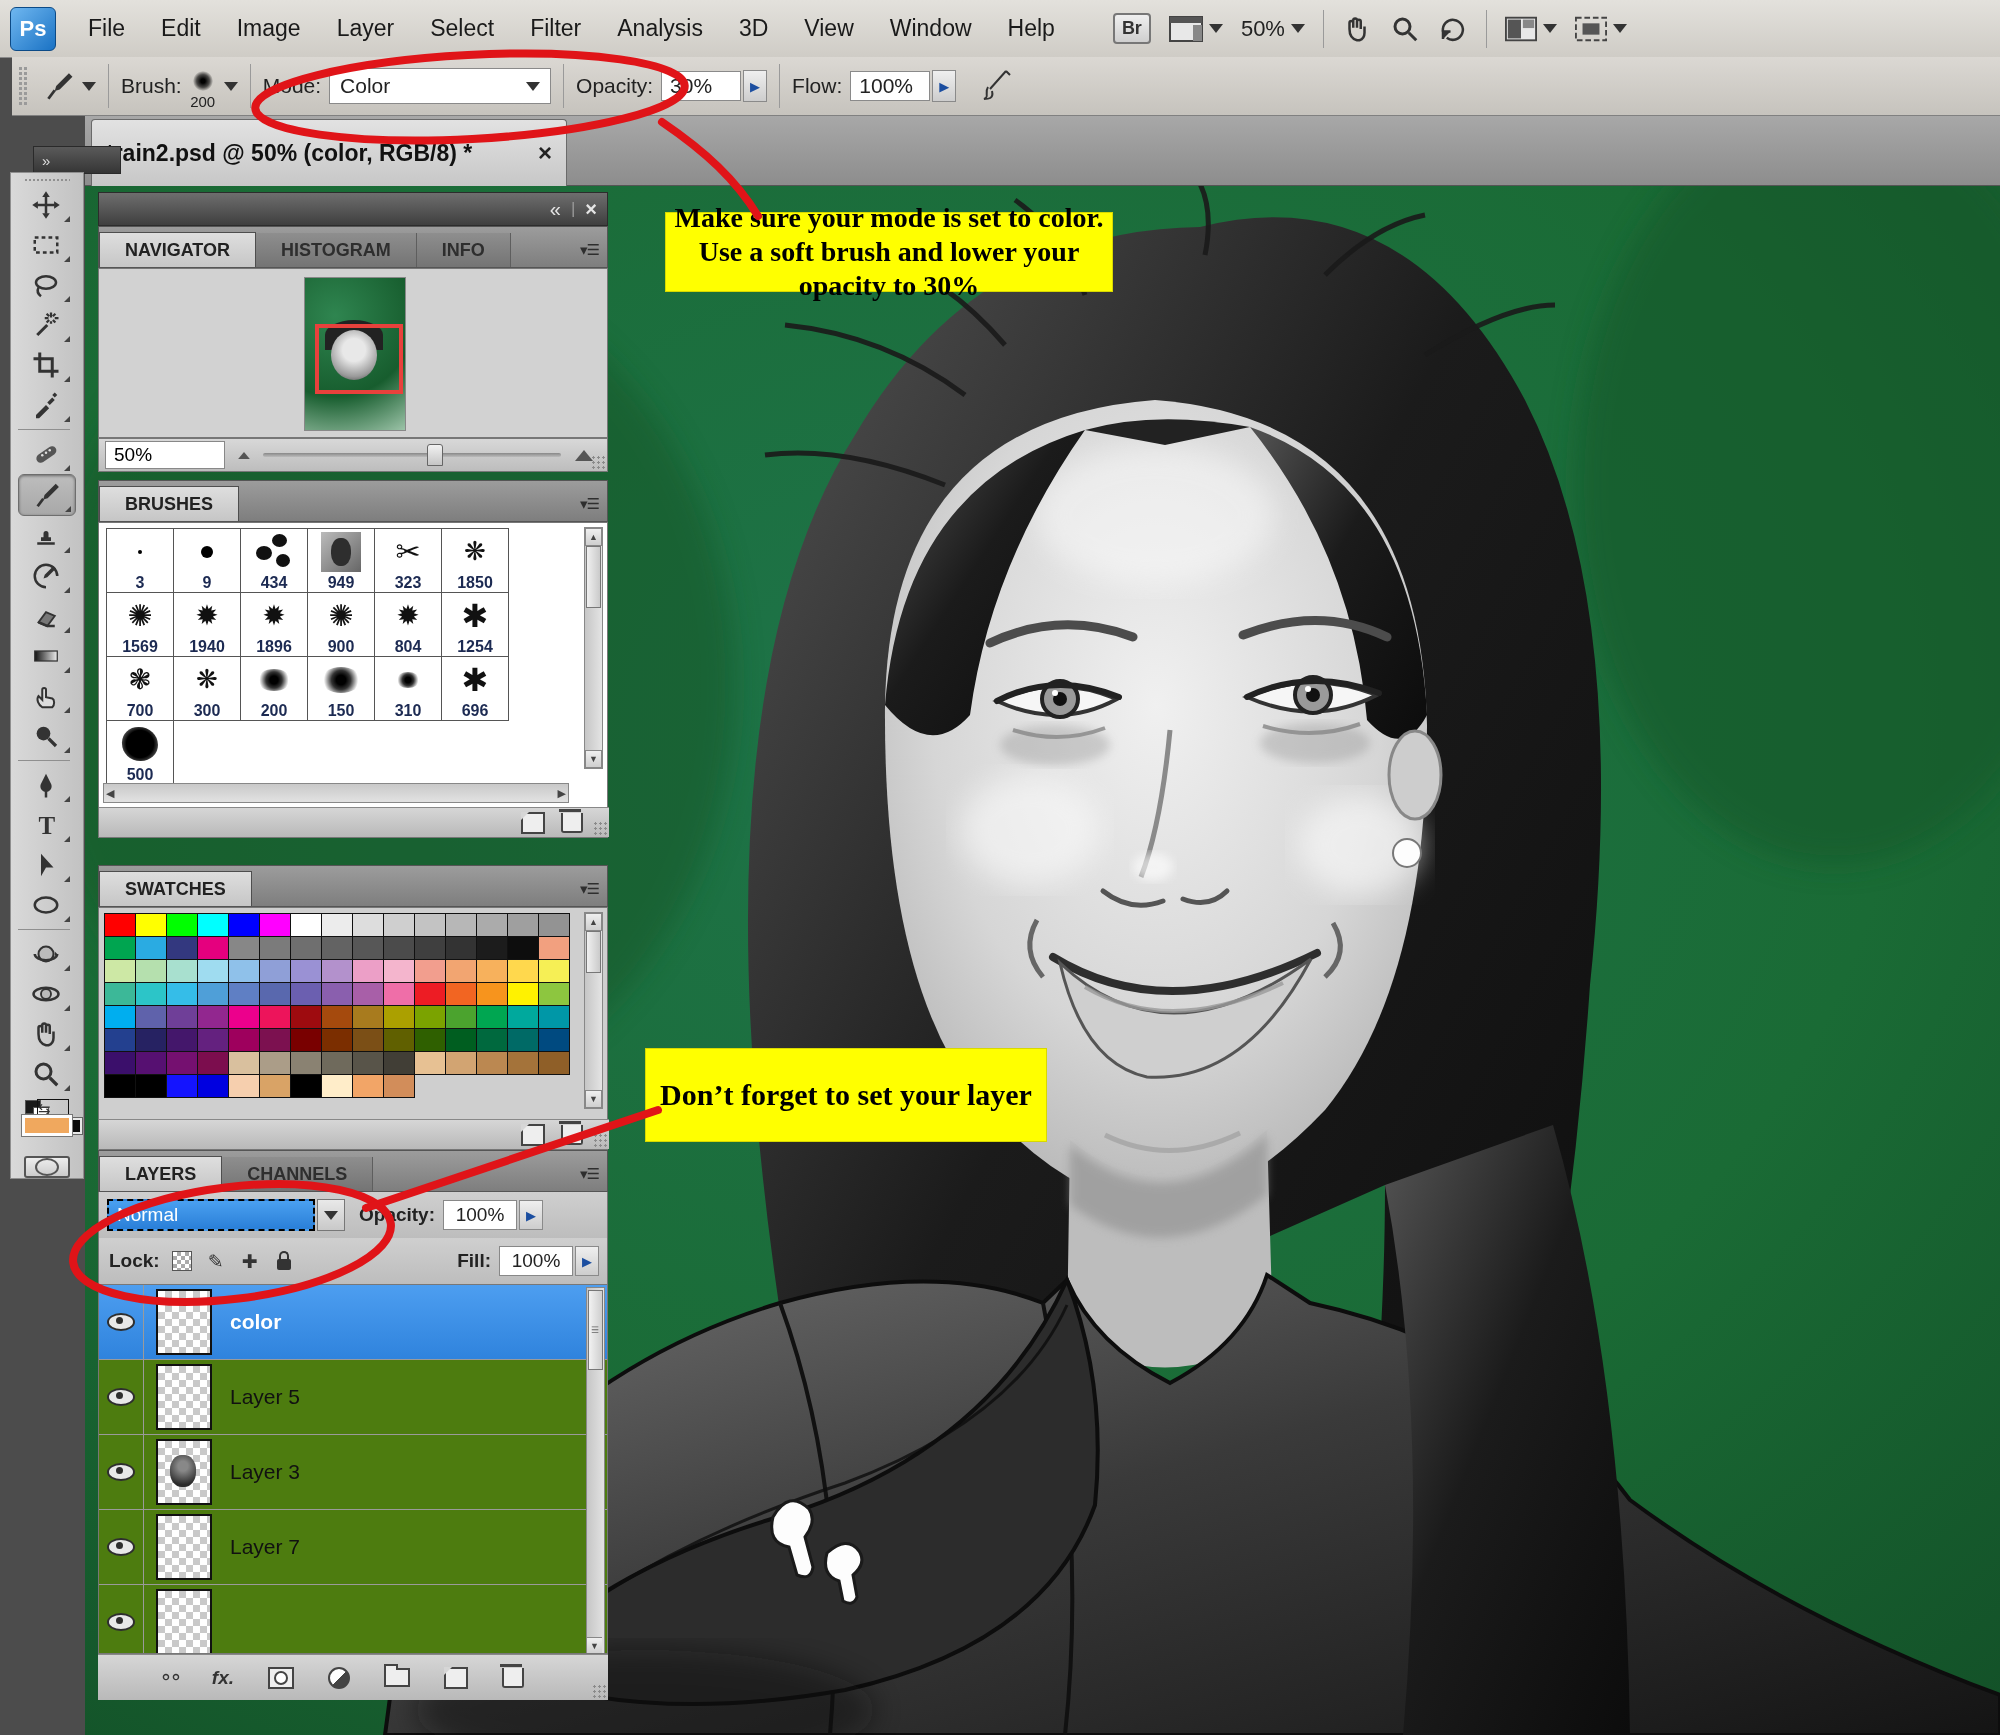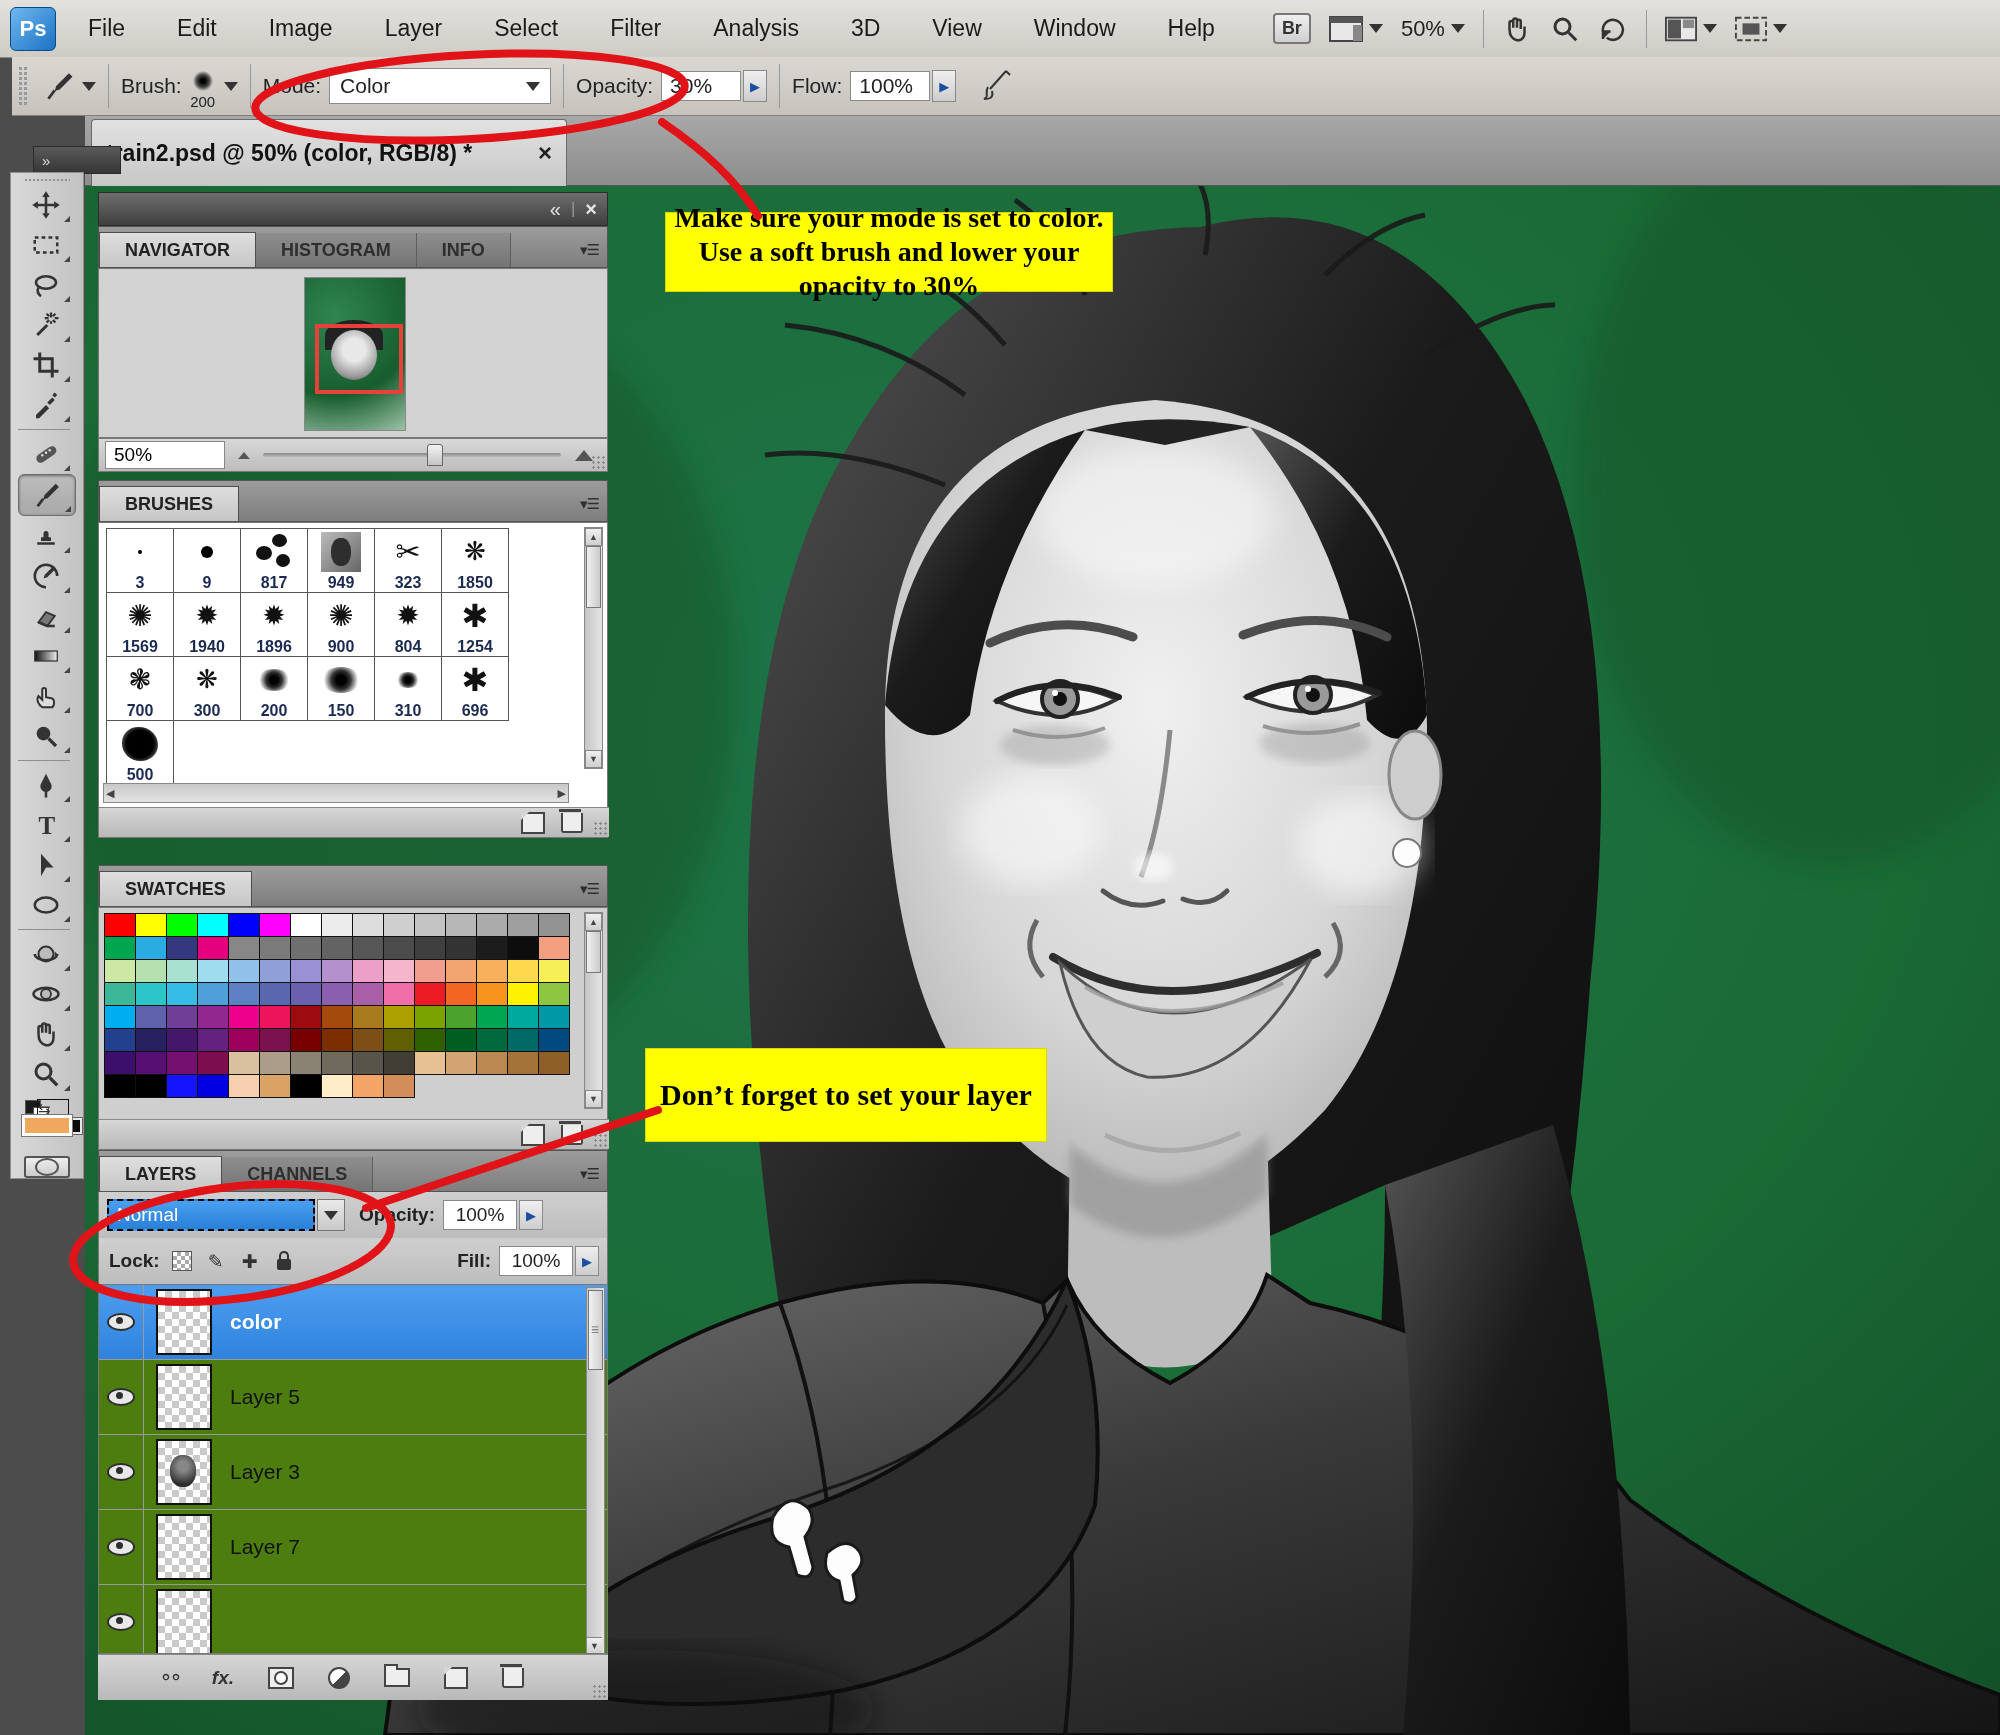--- a/index.html
+++ b/index.html
@@ -158,21 +158,21 @@
   #layers-vscroll .vthumb{position:absolute;left:1px;top:2px;width:13px;height:78px;background:linear-gradient(90deg,#f2f2f2,#cecece);border:1px solid #777;
     display:flex;align-items:center;justify-content:center;font-size:9px;color:#666;letter-spacing:1px;}
   #layers-vscroll .dn{position:absolute;bottom:0;left:0;width:15px;height:16px;background:linear-gradient(#efefef,#cfcfcf);border-top:1px solid #888;
     color:#444;font-size:9px;display:flex;align-items:center;justify-content:center;}
 </style>
 </head>
 <body>
 
 <div id="menu-bar" class="abs">
   <div id="ps-logo">Ps</div>
-  <div id="menu-items" style="display: flex; gap: 16px;">
+  <div id="menu-items" style="display: flex;">
       <span class="menu-item">File</span>
       <span class="menu-item">Edit</span>
       <span class="menu-item">Image</span>
       <span class="menu-item">Layer</span>
       <span class="menu-item">Select</span>
       <span class="menu-item">Filter</span>
       <span class="menu-item">Analysis</span>
       <span class="menu-item">3D</span>
       <span class="menu-item">View</span>
       <span class="menu-item">Window</span>
@@ -619,21 +619,21 @@
           <span class="bnum">9</span>
         </div>
         <div class="bcell">
           <span class="glyph">
             <div style="position:relative;width:40px;height:36px;">
               <i style="position:absolute;left:2px;top:12px;width:16px;height:14px;border-radius:50%;background:#111;"></i>
               <i style="position:absolute;left:18px;top:0;width:15px;height:13px;border-radius:50%;background:#111;"></i>
               <i style="position:absolute;left:22px;top:20px;width:14px;height:13px;border-radius:50%;background:#111;"></i>
             </div>
           </span>
-          <span class="bnum">817</span>
+          <span class="bnum">434</span>
         </div>
         <div class="bcell">
           <span class="glyph">
             <div class="photo-thumb"></div>
           </span>
           <span class="bnum">949</span>
         </div>
         <div class="bcell">
           <span class="glyph">
             <span style="font-size:30px;">✂</span>

